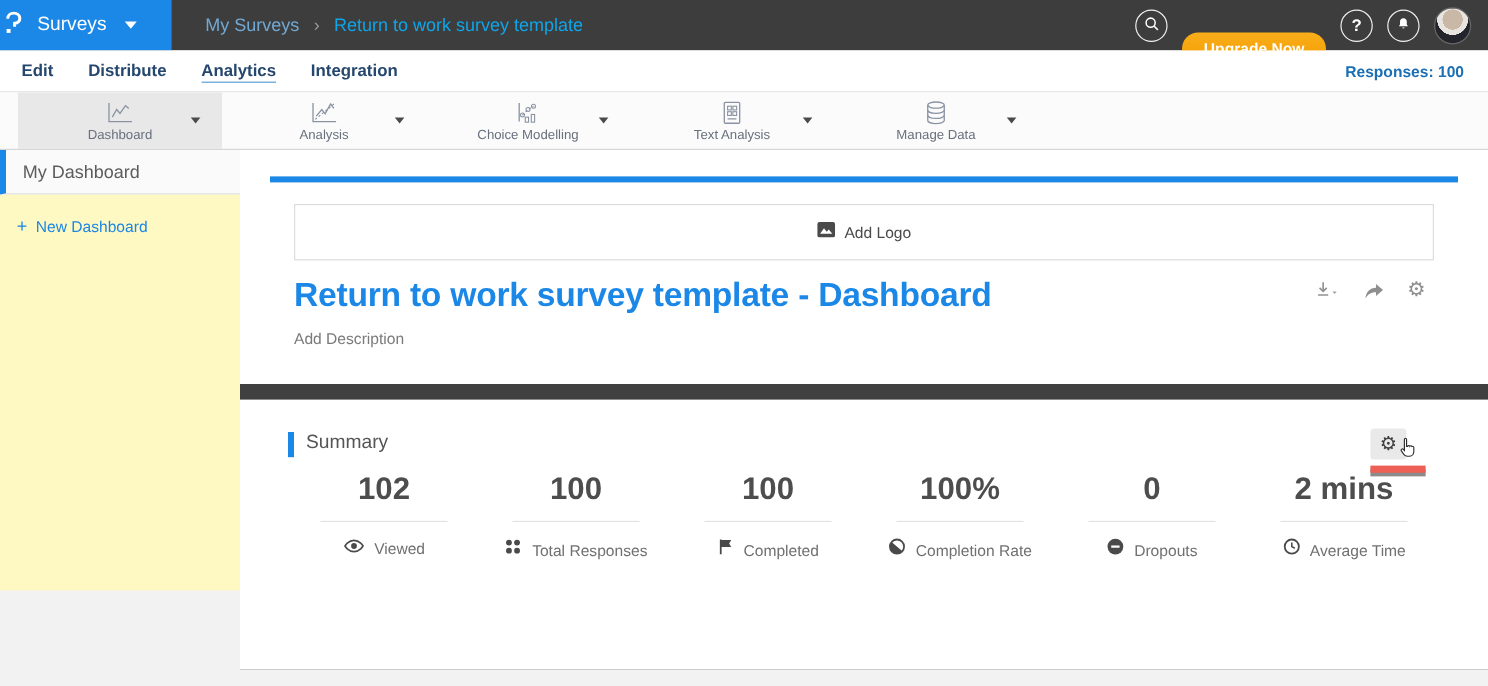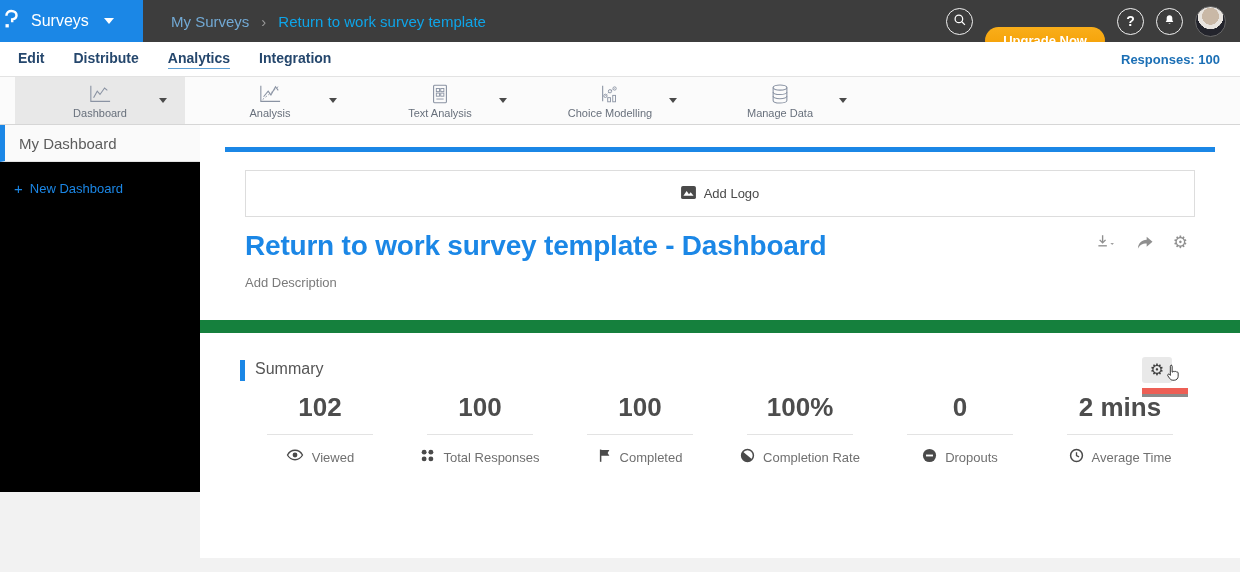--- a/index.html
+++ b/index.html
@@ -29,27 +29,27 @@
 
   
   .ribbon{position:absolute;top:77px;left:0;width:1240px;height:48px;background:#fbfbfb;border-bottom:1px solid #d6d6d6;box-sizing:border-box;display:flex;padding-left:15px;}
   .ribbon-item{width:170px;height:47px;position:relative;display:flex;flex-direction:column;align-items:center;justify-content:center;gap:2px;cursor:pointer;}
   .ribbon-item.active{background:#e8e8e8;}
   .ribbon-label{font-size:11px;color:#68707c;}
   .ribbon-caret{position:absolute;right:18px;top:21px;width:0;height:0;border-left:4.5px solid transparent;border-right:4.5px solid transparent;border-top:5.5px solid #4a4a4a;}
   .ribbon-icon svg{display:block;}
 
   
-  .sidebar{position:absolute;top:125px;left:0;width:200px;height:367px;background:#000000;text-align:center;}
+  .sidebar{position:absolute;top:125px;left:0;width:200px;height:367px;background:#fef9c3;text-align:center;}
   .side-item{height:37px;background:#fafafa;border-left:5px solid #1b87e6;display:flex;align-items:center;padding-left:14px;font-size:15px;color:#5c5c5c;cursor:pointer;box-sizing:border-box;border-bottom:1px solid #e2e2e2;}
   .side-new{display:flex;align-items:center;gap:7px;padding:18px 0 0 14px;font-size:13px;color:#1b87e6;cursor:pointer;}
   .side-new .plus{font-size:15px;}
 
   
-  .main{position:absolute;top:125px;left:200px;width:1040px;height:447px;background:#15803d;}
+  .main{position:absolute;top:125px;left:200px;width:1040px;height:447px;background:#404040;}
   .card{position:absolute;left:0;width:1040px;background:#fff;}
   .card.header-card{top:0;height:195px;}
   .card.summary-card{top:208px;height:225px;}
 
   .accent-bar{position:absolute;top:22px;left:25px;right:25px;height:5px;}
   .addlogo-box{position:absolute;top:45px;left:45px;right:45px;height:45px;border:1px solid #ddd;display:flex;align-items:center;justify-content:center;gap:8px;cursor:pointer;background:#fff;}
   .addlogo-label{font-size:13px;color:#4a4a4a;}
   .dash-title{position:absolute;top:105px;left:45px;font-size:28px;color:#1b87e6;font-weight:bold;letter-spacing:-0.2px;cursor:text;}
   .title-actions{position:absolute;top:108px;right:52px;display:flex;align-items:center;gap:18px;}
   .title-actions .act{cursor:pointer;display:flex;align-items:center;}
@@ -146,50 +146,50 @@
             <path d="M5 3v17h21" fill="none" stroke="#8a93a3" stroke-width="1.2"></path>
             <path d="M7 18 L24 4" fill="none" stroke="#8a93a3" stroke-width="1" stroke-dasharray="2 2"></path>
             <polyline points="8,15 13,9 16,13 21,4 24,8" fill="none" stroke="#8a93a3" stroke-width="1.2"></polyline>
           </svg>
       </span>
       <span class="ribbon-label">Analysis</span>
       <span class="ribbon-caret"></span>
     </div>
     <div class="ribbon-item">
       <span class="ribbon-icon">
-        <svg width="24" height="22" viewBox="0 0 24 24">
-            <rect x="5" y="2.5" width="14" height="19" rx="1" fill="none" stroke="#8a93a3" stroke-width="1.2"></rect>
-            <rect x="8" y="6" width="3.4" height="3.4" fill="none" stroke="#8a93a3" stroke-width="1"></rect>
-            <rect x="12.8" y="6" width="3.4" height="3.4" fill="none" stroke="#8a93a3" stroke-width="1"></rect>
-            <rect x="8" y="11" width="3.4" height="3.4" fill="none" stroke="#8a93a3" stroke-width="1"></rect>
-            <rect x="12.8" y="11" width="3.4" height="3.4" fill="none" stroke="#8a93a3" stroke-width="1"></rect>
-            <path d="M8 17.5h8" stroke="#8a93a3" stroke-width="1"></path>
-          </svg>
-      </span>
-      <span class="ribbon-label">Text Analysis</span>
-      <span class="ribbon-caret"></span>
-    </div>
-    <div class="ribbon-item">
-      <span class="ribbon-icon">
         <svg width="26" height="22" viewBox="0 0 26 24">
             <path d="M5 3v17" fill="none" stroke="#8a93a3" stroke-width="1.2"></path>
             <path d="M8 14 L13 9 L18 6" fill="none" stroke="#8a93a3" stroke-width="1" stroke-dasharray="2 2"></path>
             <circle cx="8" cy="14" r="1.8" fill="none" stroke="#8a93a3" stroke-width="1"></circle>
             <circle cx="13" cy="9" r="1.8" fill="none" stroke="#8a93a3" stroke-width="1"></circle>
             <circle cx="18" cy="6" r="1.8" fill="none" stroke="#8a93a3" stroke-width="1"></circle>
             <rect x="10.5" y="16" width="3" height="4.5" fill="none" stroke="#8a93a3" stroke-width="1"></rect>
             <rect x="16" y="13.5" width="3" height="7" fill="none" stroke="#8a93a3" stroke-width="1"></rect>
           </svg>
       </span>
       <span class="ribbon-label">Choice Modelling</span>
       <span class="ribbon-caret"></span>
     </div>
     <div class="ribbon-item">
       <span class="ribbon-icon">
         <svg width="24" height="22" viewBox="0 0 24 24">
+            <rect x="5" y="2.5" width="14" height="19" rx="1" fill="none" stroke="#8a93a3" stroke-width="1.2"></rect>
+            <rect x="8" y="6" width="3.4" height="3.4" fill="none" stroke="#8a93a3" stroke-width="1"></rect>
+            <rect x="12.8" y="6" width="3.4" height="3.4" fill="none" stroke="#8a93a3" stroke-width="1"></rect>
+            <rect x="8" y="11" width="3.4" height="3.4" fill="none" stroke="#8a93a3" stroke-width="1"></rect>
+            <rect x="12.8" y="11" width="3.4" height="3.4" fill="none" stroke="#8a93a3" stroke-width="1"></rect>
+            <path d="M8 17.5h8" stroke="#8a93a3" stroke-width="1"></path>
+          </svg>
+      </span>
+      <span class="ribbon-label">Text Analysis</span>
+      <span class="ribbon-caret"></span>
+    </div>
+    <div class="ribbon-item">
+      <span class="ribbon-icon">
+        <svg width="24" height="22" viewBox="0 0 24 24">
             <ellipse cx="12" cy="5" rx="7.5" ry="2.8" fill="none" stroke="#8a93a3" stroke-width="1.2"></ellipse>
             <path d="M4.5 5v14c0 1.6 3.4 2.8 7.5 2.8s7.5-1.2 7.5-2.8V5" fill="none" stroke="#8a93a3" stroke-width="1.2"></path>
             <path d="M4.5 9.7c0 1.6 3.4 2.8 7.5 2.8s7.5-1.2 7.5-2.8" fill="none" stroke="#8a93a3" stroke-width="1.2"></path>
             <path d="M4.5 14.3c0 1.6 3.4 2.8 7.5 2.8s7.5-1.2 7.5-2.8" fill="none" stroke="#8a93a3" stroke-width="1.2"></path>
           </svg>
       </span>
       <span class="ribbon-label">Manage Data</span>
       <span class="ribbon-caret"></span>
     </div>
   </div>

